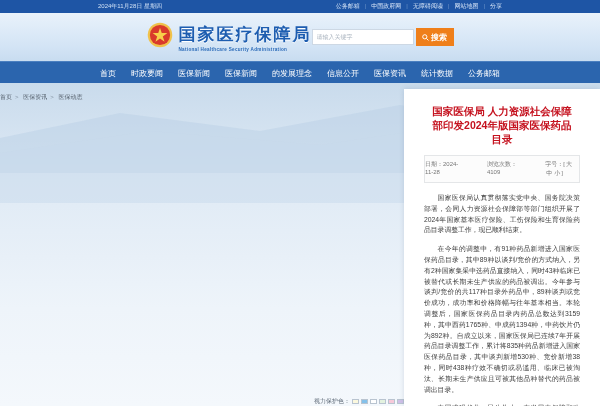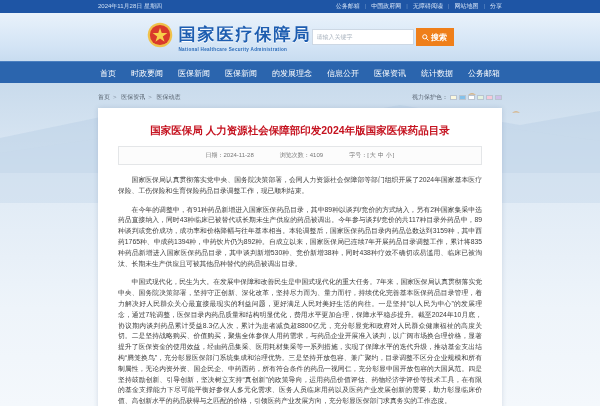--- a/index.html
+++ b/index.html
@@ -30,21 +30,21 @@
   .search button { height:18px; width:38px; margin-left:2px; border:none; background:#ef7f1a;
      color:#fff; font-size:8px; font-weight:bold; display:flex; align-items:center;
      justify-content:center; gap:2px; cursor:pointer; }
 
   
   .nav { height:22px; background:#2b65ae; border-top:1px solid #4a7fc0; }
   .nav .inner { height:22px; display:flex; justify-content:space-between; align-items:center; }
   .nav a { font-size:8px; color:#fff; text-decoration:none; cursor:pointer; padding:0 2px; }
 
   
-  .main { position:relative; height:323px; display:flex; flex-direction:column;
+  .main { position:relative; height:323px; display:flex; flex-direction:row;
      background:linear-gradient(180deg,#c9dbec 0%,#dfeaf5 30%,#eef4fa 70%,#f4f8fc 100%); }
   .bg-art { position:absolute; left:0; top:0; width:600px; height:323px; }
 
   .crumb-row { position:relative; display:flex; justify-content:space-between;
      align-items:flex-end; margin-top:10px; }
   .crumb { font-size:6px; color:#55606c; align-self:flex-start; cursor:default; }
   .crumb a { color:#55606c; text-decoration:none; cursor:pointer; }
   .crumb a:not(:last-of-type)::after { content:">"; margin:0 3px; color:#8795a5; }
   .eye { display:flex; align-items:center; font-size:6px; color:#5a6674; }
   .swatch { width:7px; height:5px; border:1px solid #b9c4d0; margin-left:2px;

